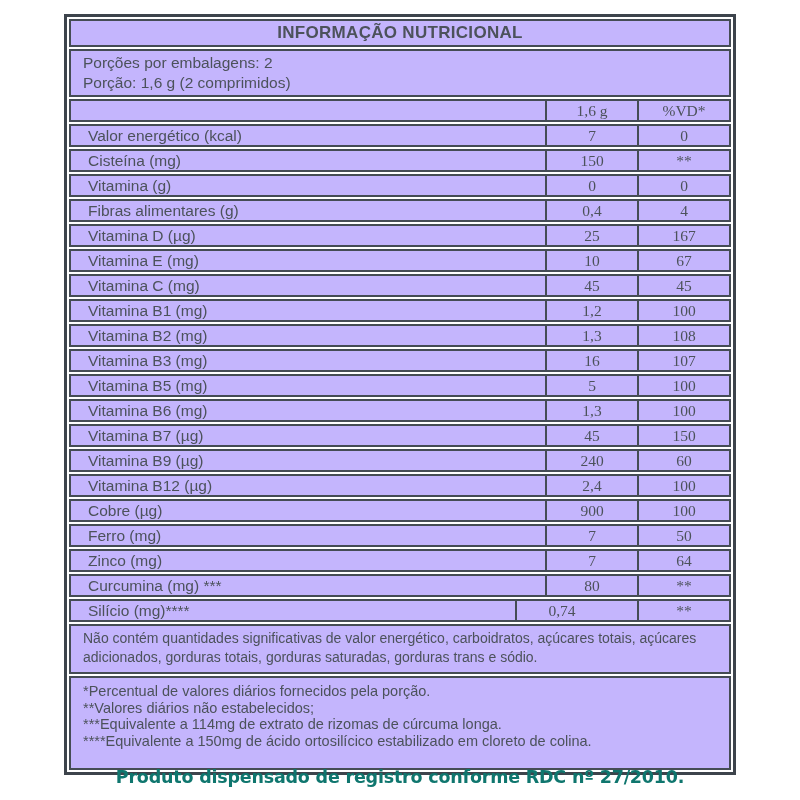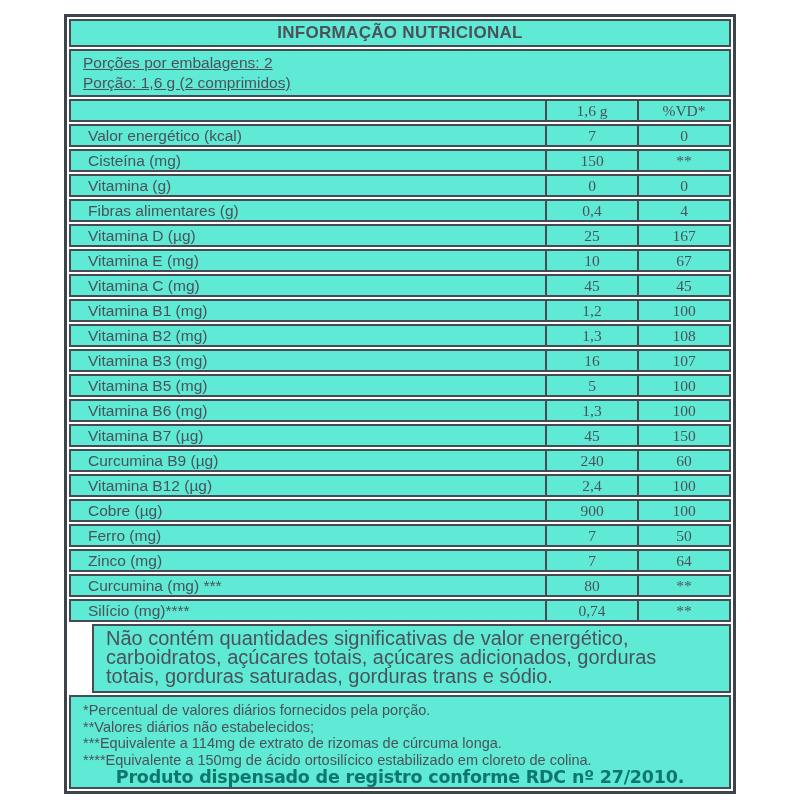--- a/index.html
+++ b/index.html
@@ -13,63 +13,61 @@
     position: absolute;
     left: 64px;
     top: 14px;
     width: 672px;
     border: 3px solid #3d444c;
     padding: 2px;
     background: #ffffff;
   }
   .box {
     border: 2px solid #454c55;
-    background: #5eead4;
+    background: #c4b5fd;
     margin-bottom: 2px;
   }
-  .label-box > .box:last-child, #nutrient-rows .box:last-child { margin-bottom: 2px; }
+  .label-box > .box:last-child, #nutrient-rows .box:last-child { margin-bottom: 2px; gap: 30px; }
   .footnotes-box { margin-bottom: 0 !important; }
 
   .title-row {
     text-align: center;
     font-weight: bold;
     font-size: 17px;
     letter-spacing: 0.3px;
     line-height: 21px;
     padding: 1px 0 2px 0;
   }
   .serving-row {
     font-size: 15.5px;
     line-height: 19.5px;
     padding: 2px 8px 3px 12px;
-    text-decoration: underline;
   }
   .grid-row { display: flex; align-items: stretch; height: 23px; font-size: 15.5px; }
   .cell-label {
     flex: 1;
     display: flex;
     align-items: center;
     padding-left: 17px;
   }
   .cell-amount, .cell-dv {
     display: flex;
     align-items: center;
     justify-content: center;
     border-left: 2px solid #454c55;
     text-align: center;
     font-family: Liberation Serif, serif;
   }
   .cell-amount { width: 92px; }
   .cell-dv { width: 92px; }
 
   .disclaimer-box {
-    font-size: 20px;
+    font-size: 14px;
     line-height: 19px;
     padding: 3px 14px 5px 12px;
-    margin-left: 23px;
   }
   .footnotes-box {
     font-size: 14.5px;
     line-height: 16.5px;
     padding: 5px 14px 19px 12px;
   }
   .footnote-line { white-space: nowrap; }
 
   .bottom-note {
     position: absolute;
@@ -175,21 +173,21 @@
       <div class="cell-dv">100</div>
     </div>
 
     <div class="box grid-row">
       <div class="cell-label">Vitamina B7 (µg)</div>
       <div class="cell-amount">45</div>
       <div class="cell-dv">150</div>
     </div>
 
     <div class="box grid-row">
-      <div class="cell-label">Curcumina B9 (µg)</div>
+      <div class="cell-label">Vitamina B9 (µg)</div>
       <div class="cell-amount">240</div>
       <div class="cell-dv">60</div>
     </div>
 
     <div class="box grid-row">
       <div class="cell-label">Vitamina B12 (µg)</div>
       <div class="cell-amount">2,4</div>
       <div class="cell-dv">100</div>
     </div>
 

